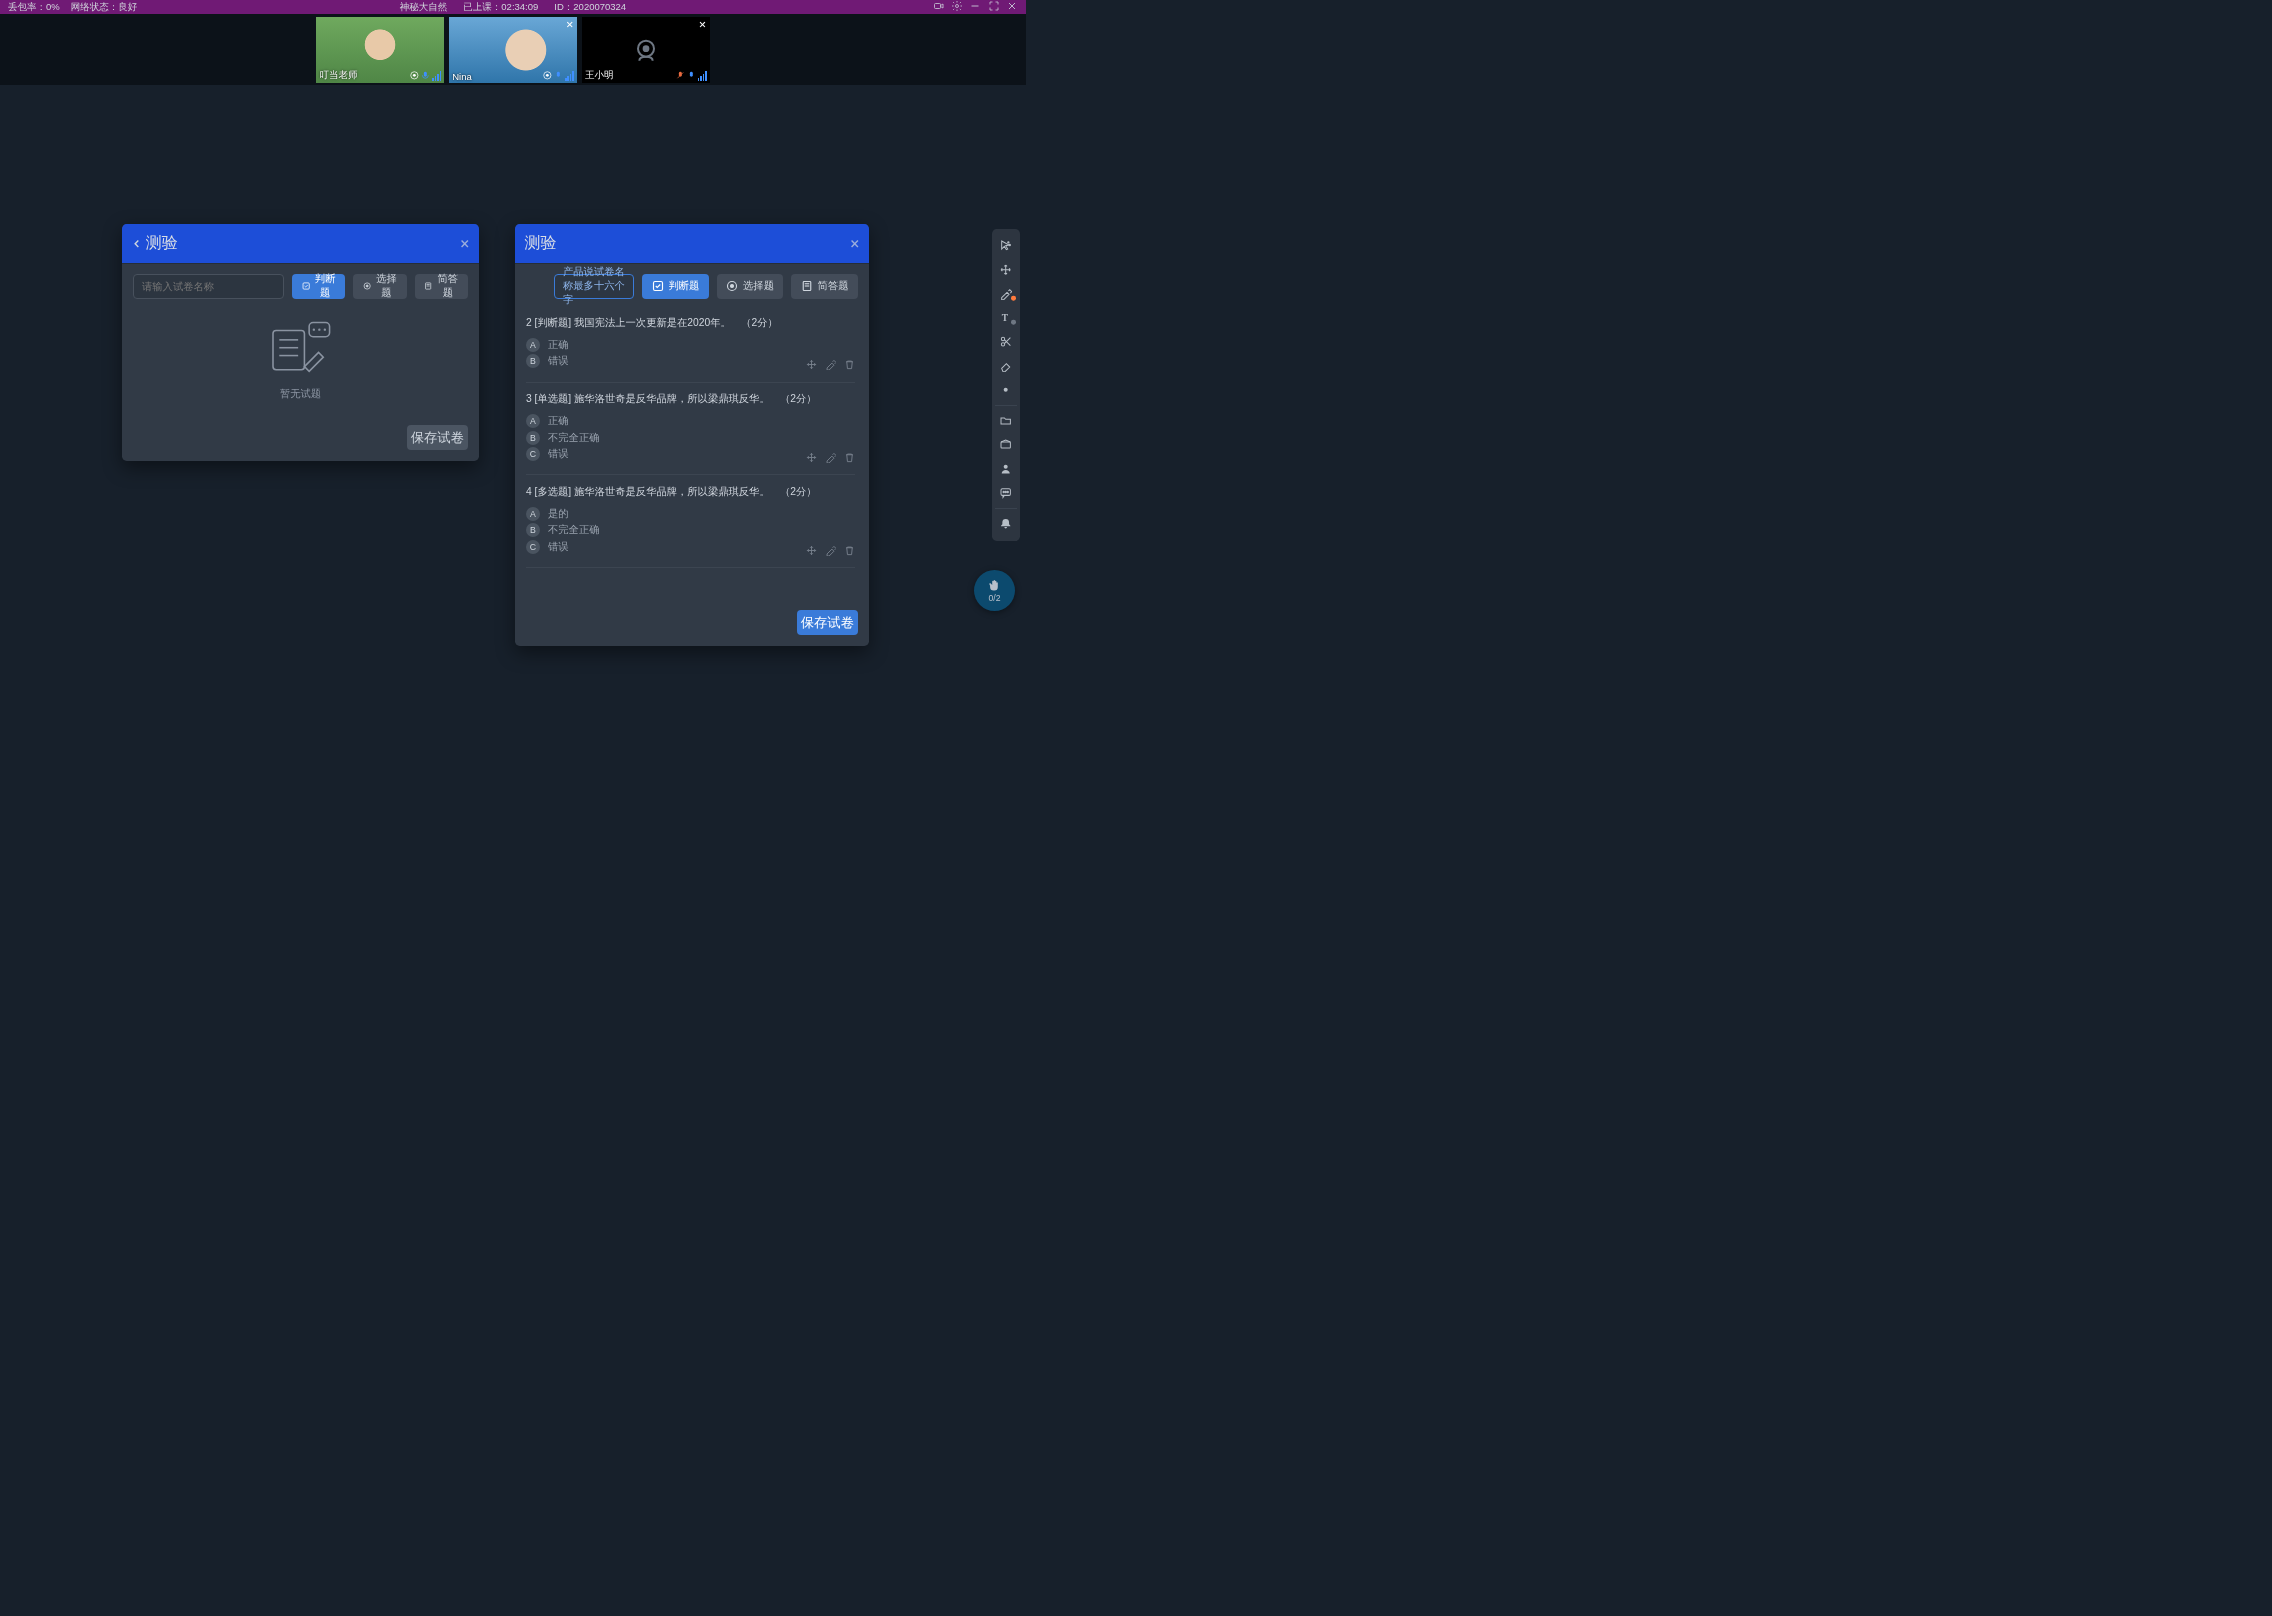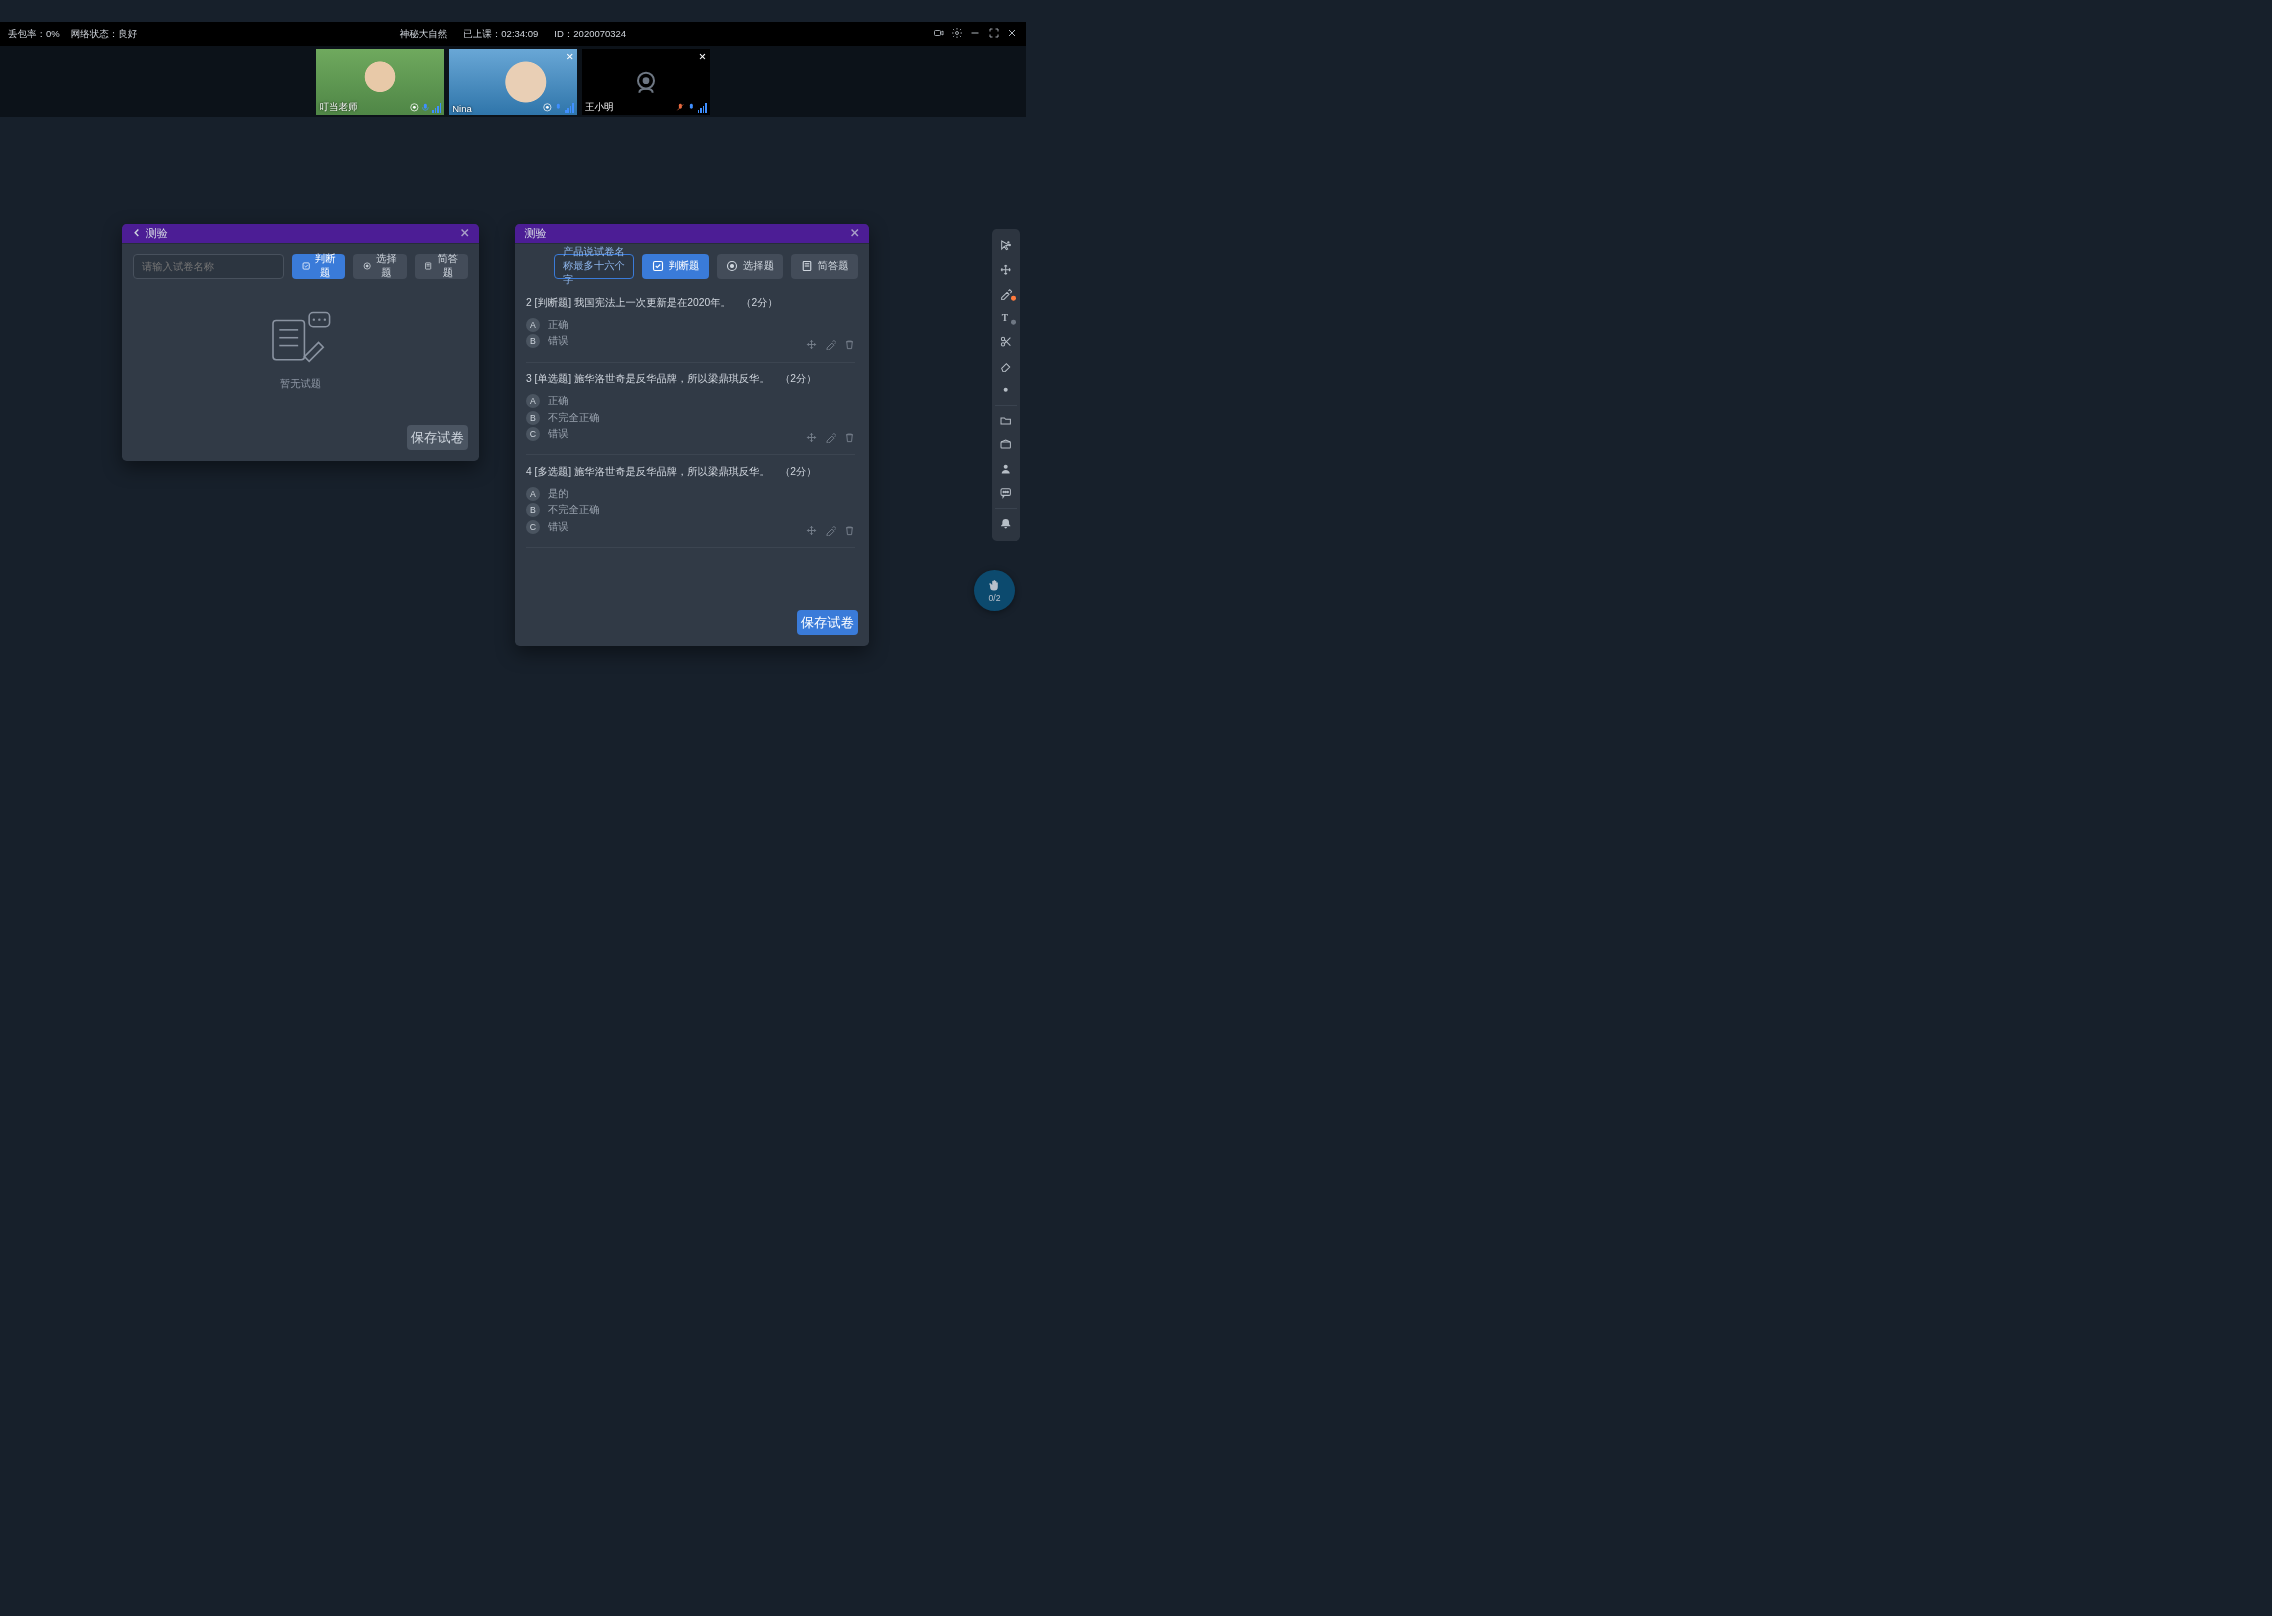--- a/index.html
+++ b/index.html
@@ -8,29 +8,28 @@
     height: 729px;
     background: #17202b;
     font-family: -apple-system, "PingFang SC", "Microsoft YaHei", sans-serif;
     color: #c8d0da;
     font-size: 10.3px;
     overflow: hidden;
     position: relative;
   }
   
   .topbar {
-    height: 24px;
-    background: #000000;
+    height: 14px;
+    background: #701a75;
     display: flex;
     align-items: center;
     padding: 0 8px;
     font-size: 9.5px;
     color: #d0d5dc;
     position: relative;
-    margin-top: 22px;
   }
   .topbar-left { display: flex; gap: 11px; }
   .topbar-center {
     position: absolute;
     left: 50%;
     transform: translateX(-50%);
     display: flex;
     gap: 16px;
   }
   .topbar-right { margin-left: auto; display: flex; gap: 6.3px; align-items: center; }
@@ -71,28 +70,28 @@
   
   .panel {
     position: absolute;
     background: #313a46;
     border-radius: 4.7px;
     box-shadow: 0 6.3px 19px rgba(0,0,0,.45);
     display:flex;
     flex-direction:column;
   }
   .panel-head {
-    height: 20px;
+    height: 40px;
     display:flex;
     align-items:center;
     padding: 0 9.5px;
-    font-size: 11px;
+    font-size: 16px;
     color:#d9dee5;
     border-bottom: 0.8px solid #262e38;
-    background:#4c1d95;
+    background:#1d4ed8;
     border-radius:4.7px 4.7px 0 0;
   }
   .panel-head .back { margin-right:4.7px; cursor:pointer; }
   .panel-head .close { margin-left:auto; cursor:pointer; opacity:.7;}
   .panel-body { padding: 9.5px 11px; flex:1; overflow:hidden; display:flex; flex-direction:column;}
   .row1 { display:flex; gap:8px; margin-bottom:8px; }
   .name-input {
     flex:1; height:25px; background:#2c3540; border:0.8px solid #48515d;
     border-radius:4px; padding:0 8px; color:#cfd6df; font-size:10.3px;
     outline:none;

